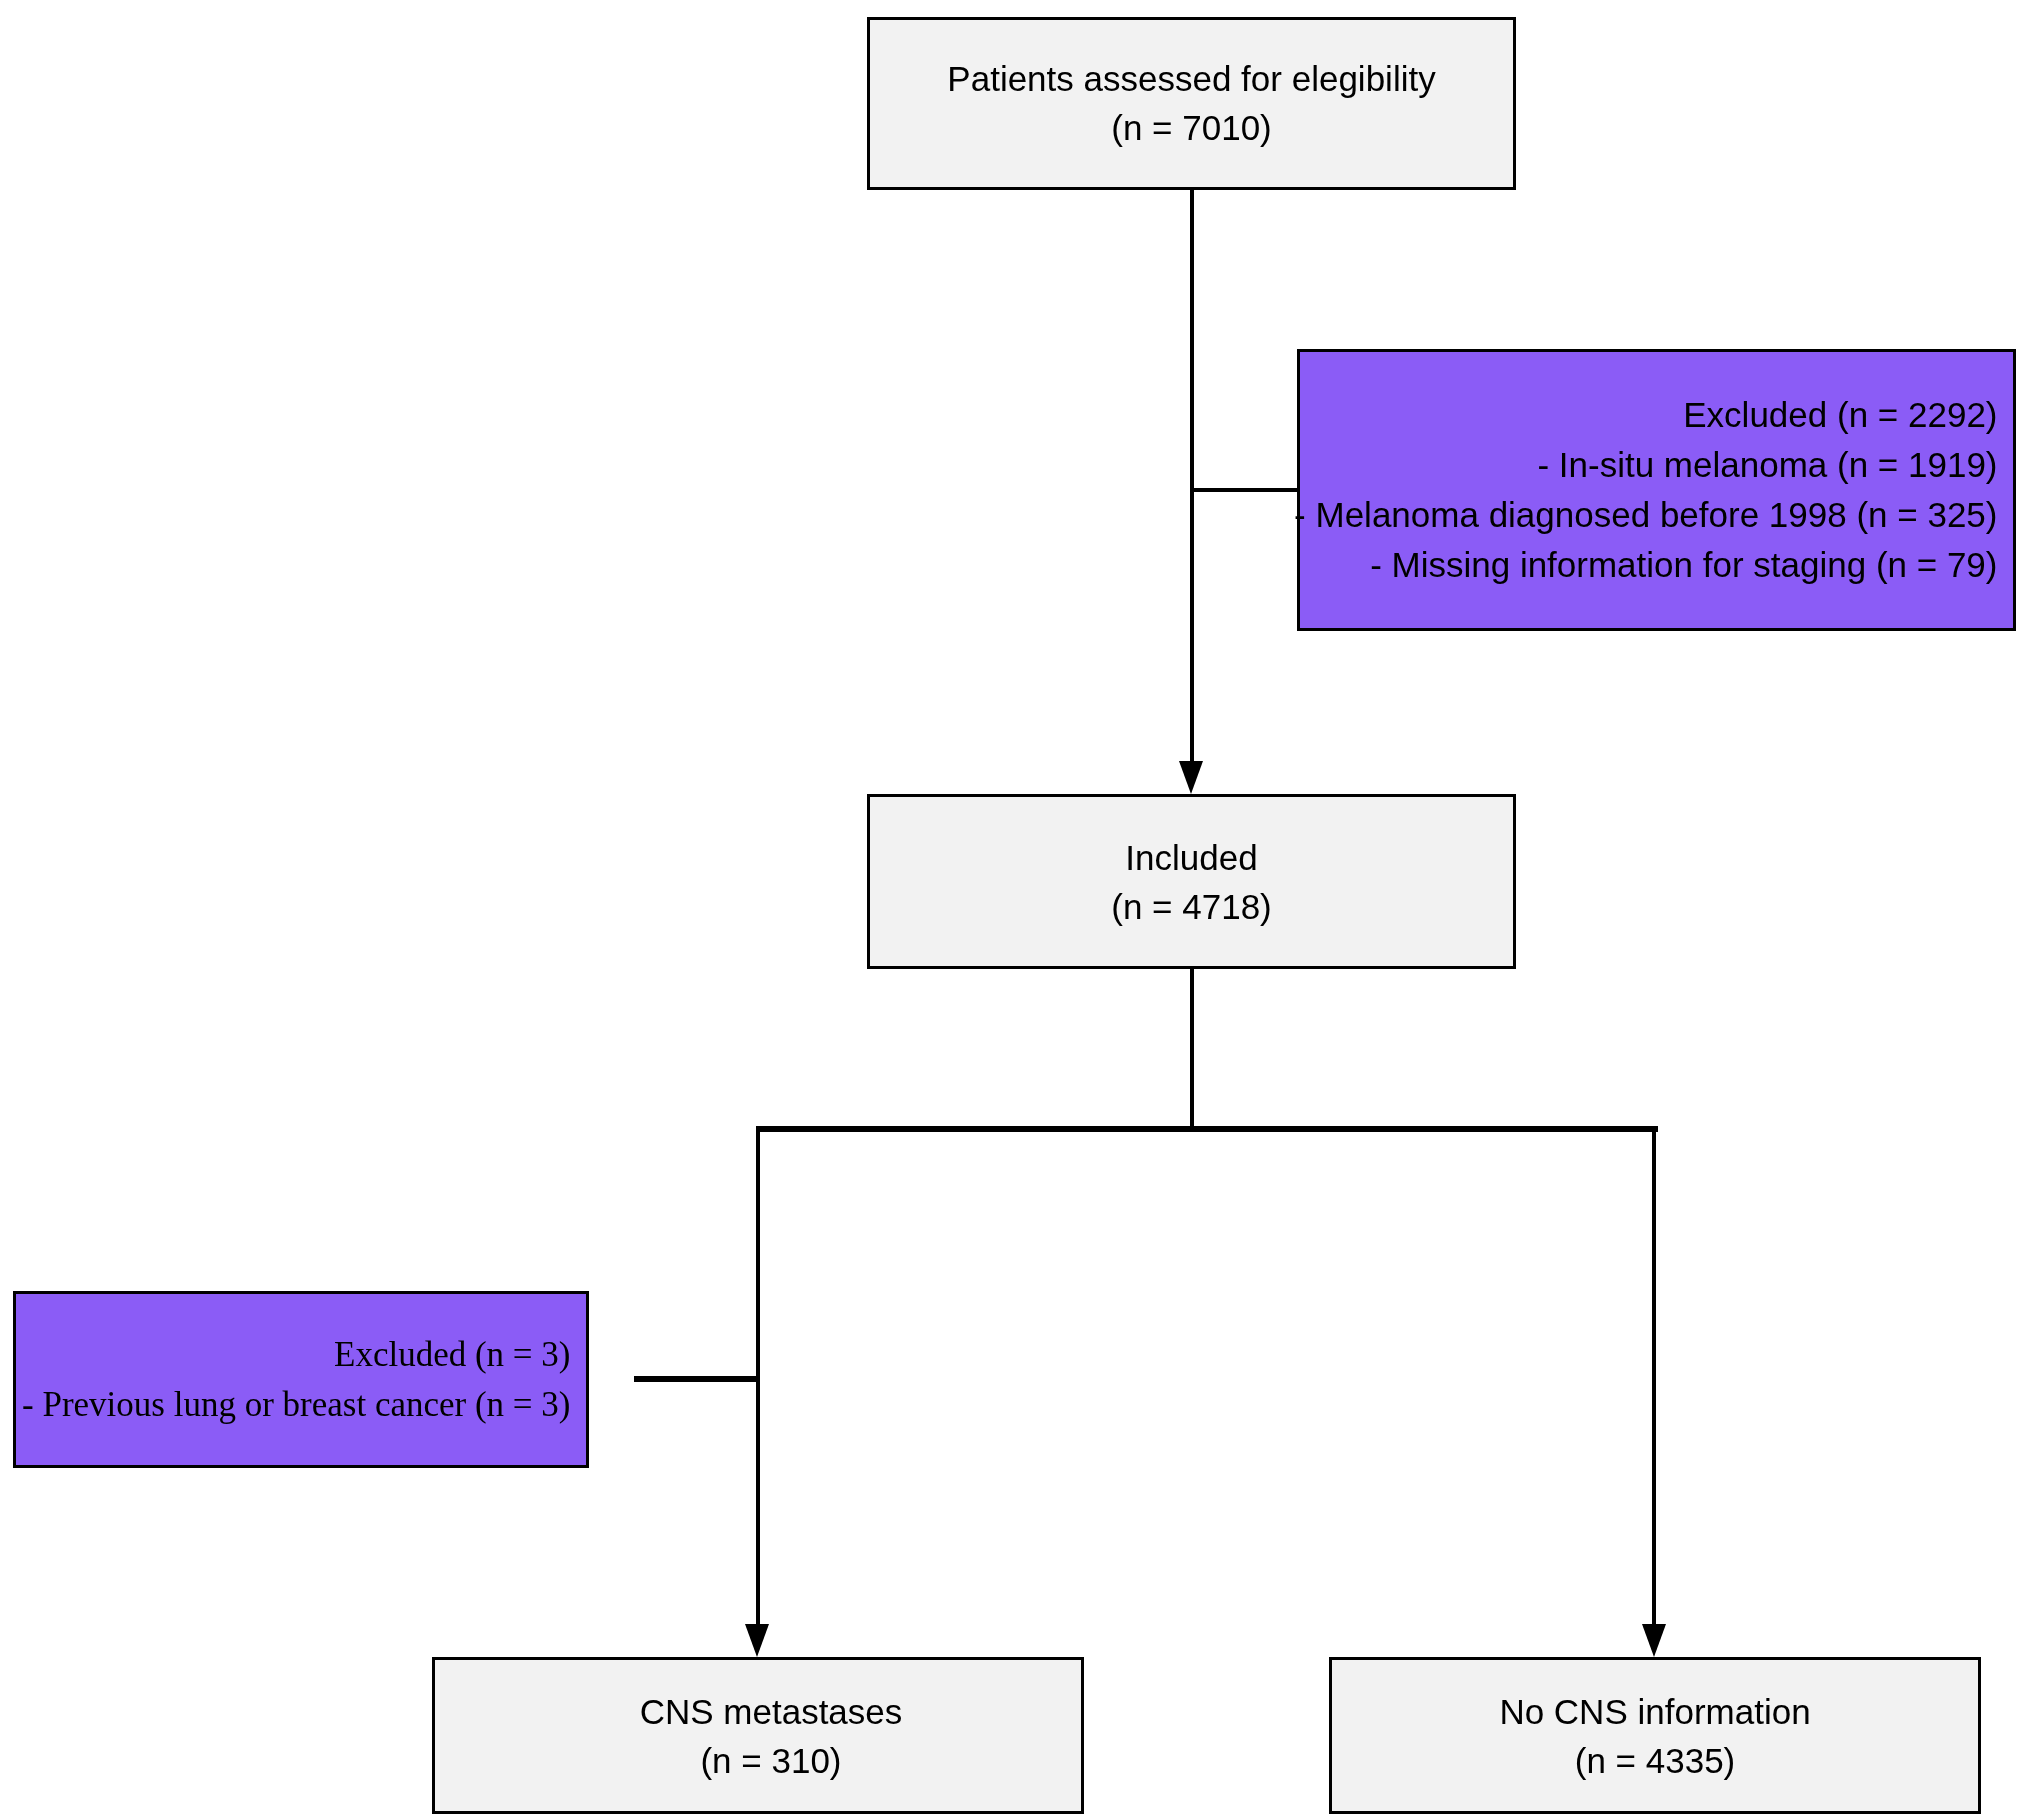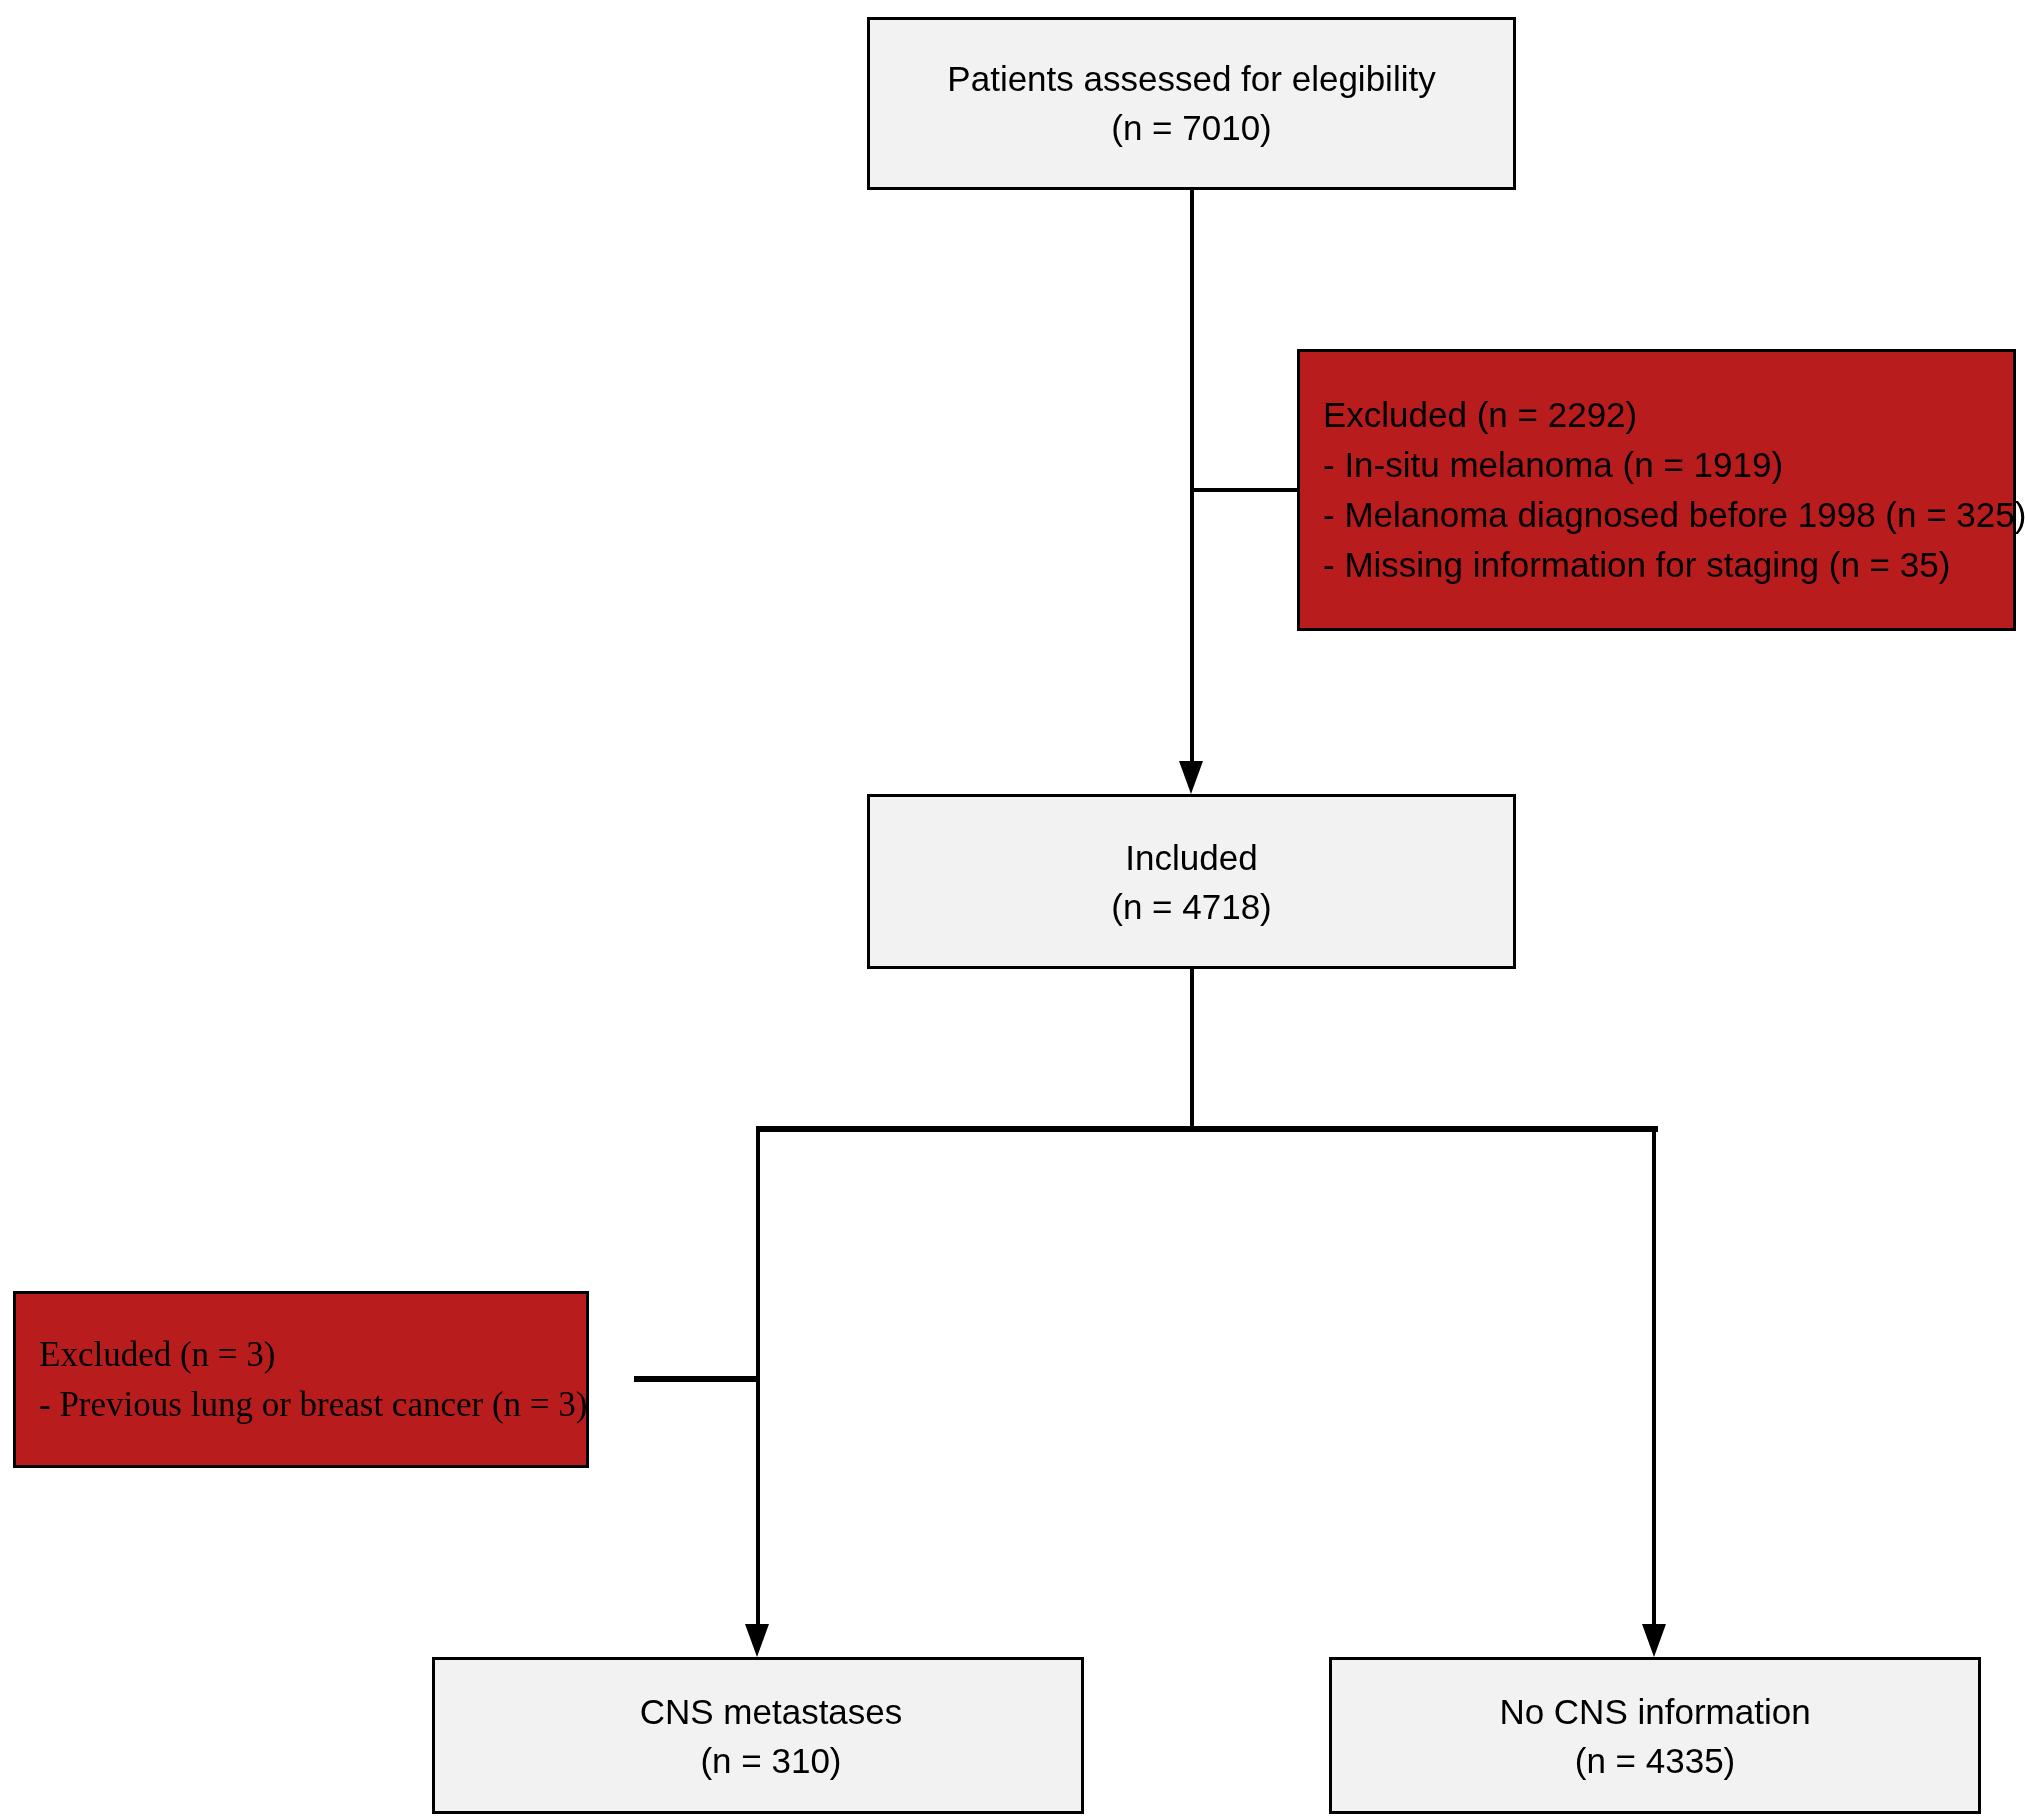--- a/index.html
+++ b/index.html
@@ -28,22 +28,22 @@
     justify-content: center;
     font-size: 35px;
     line-height: 49px;
   }
   .box.gray {
     background: #f2f2f2;
     align-items: center;
     text-align: center;
   }
   .box.white {
-    background: #b91c1c;
-    align-items: flex-start;
+    background: #8b5cf6;
+    align-items: flex-end;
     text-align: left;
     padding-left: 23px;
     padding-right: 15.5px;
     line-height: 50px;
   }
   .tl { white-space: nowrap; }
 </style>
 </head>
 <body>
 
@@ -63,21 +63,21 @@
 
   <div class="box gray" style="left:867px; top:16.7px; width:649px; height:173px;text-align:center;">
     <div class="tl">Patients assessed for elegibility</div>
     <div class="tl">(n = 7010)</div>
   </div>
 
   <div class="box white" style="left:1297px; top:349px; width:719px; height:282px;">
     <div class="tl">Excluded (n = 2292)</div>
     <div class="tl">- In-situ melanoma (n = 1919)</div>
     <div class="tl">- Melanoma diagnosed before 1998 (n = 325)</div>
-    <div class="tl">- Missing information for staging (n = 35)</div>
+    <div class="tl">- Missing information for staging (n = 79)</div>
   </div>
 
   <div class="box gray" style="left:867px; top:794px; width:649px; height:175px;">
     <div class="tl">Included</div>
     <div class="tl">(n = 4718)</div>
   </div>
 
   <div class="box white" style="left:13px; top:1291px; width:576px; height:177px;font-family:Liberation Serif, serif;">
     <div class="tl">Excluded (n = 3)</div>
     <div class="tl">- Previous lung or breast cancer (n = 3)</div>

